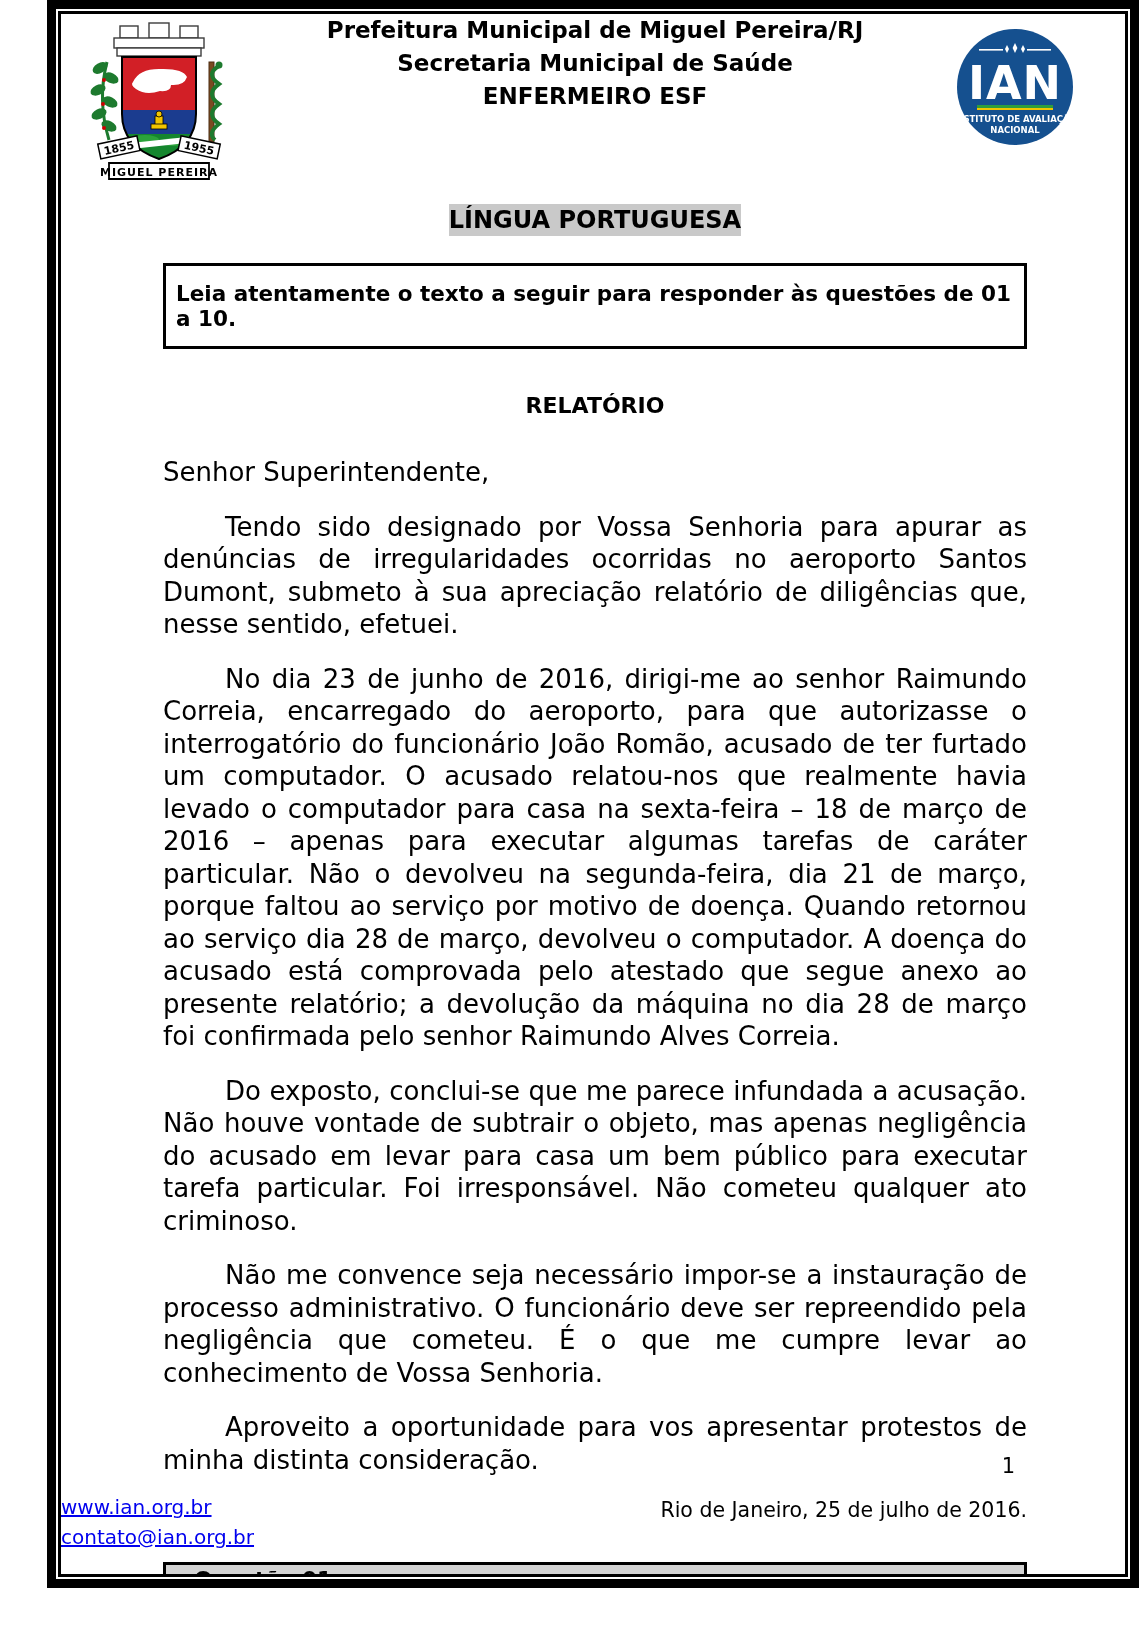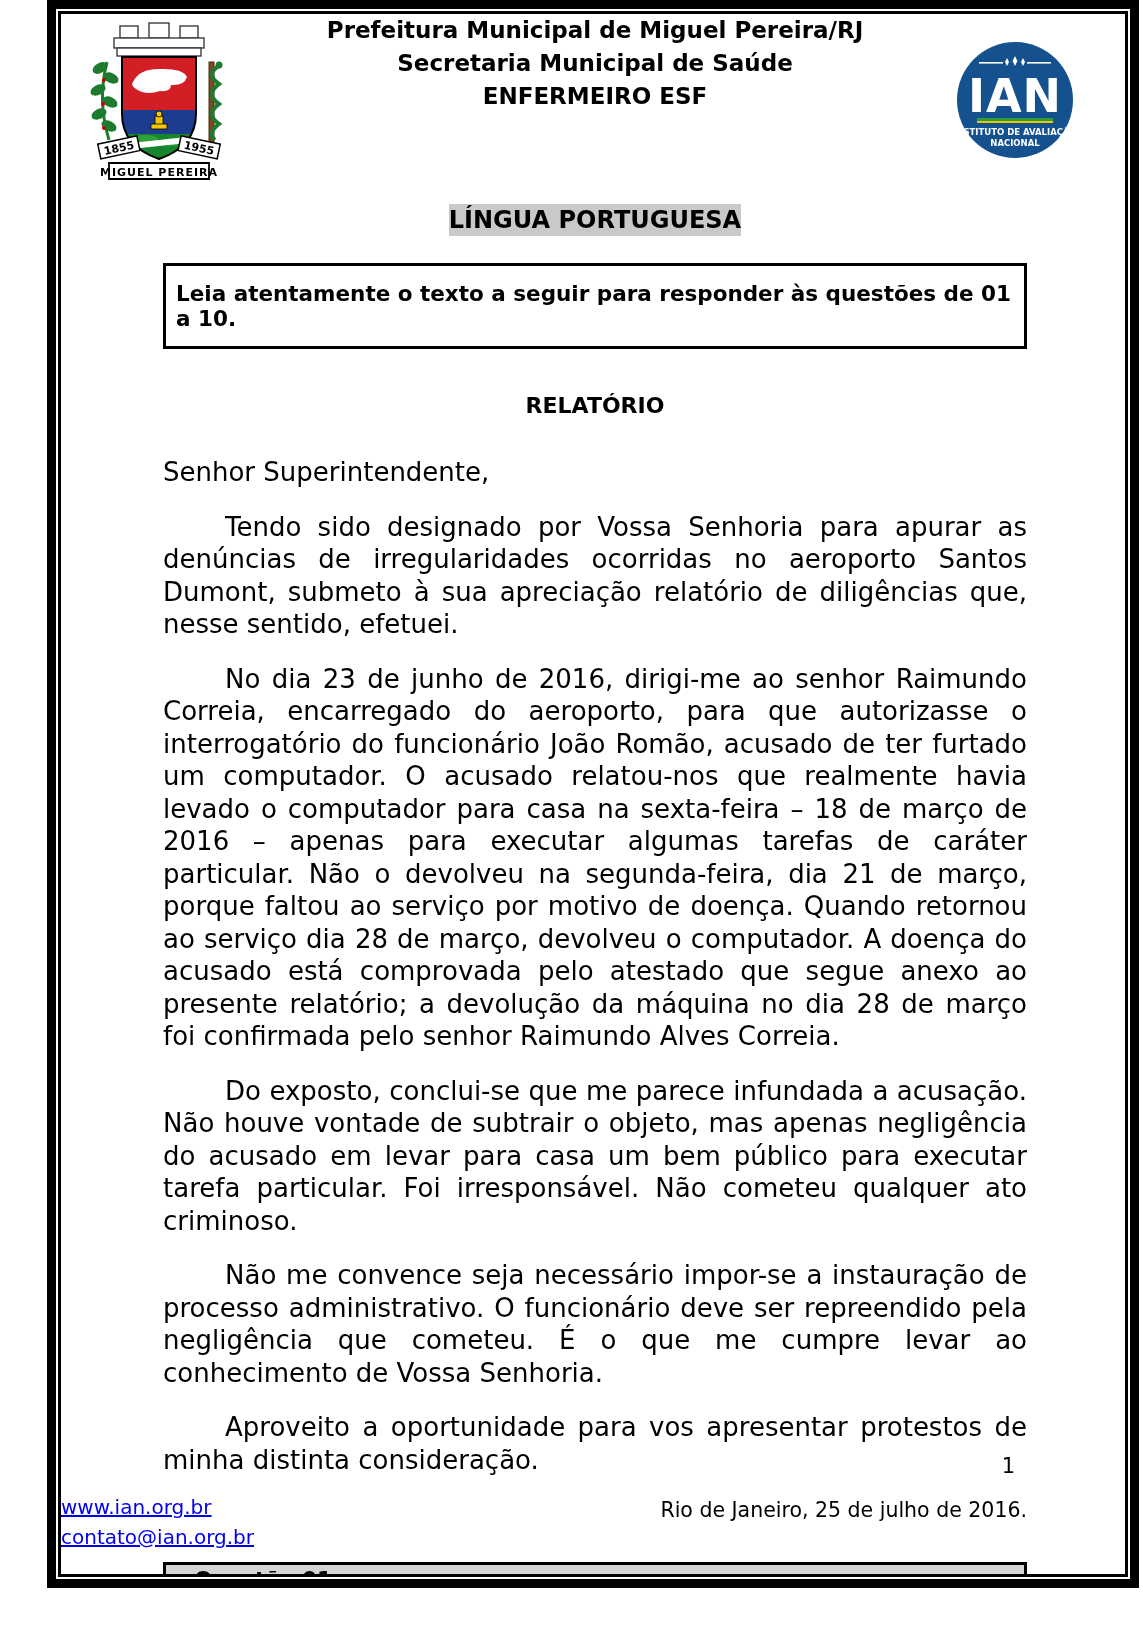--- a/index.html
+++ b/index.html
@@ -18,21 +18,21 @@
   .watermark{
     position:absolute;left:30px;top:1270px;width:600px;text-align:center;
     transform:rotate(-42deg);font-size:72px;font-weight:bold;
     color:rgba(185,185,185,0.45);letter-spacing:2px;z-index:0;white-space:nowrap;
     pointer-events:none;
   }
   .content{position:relative;z-index:1;padding:0 98px 0 102px;}
   
   .header{position:relative;height:190px;}
   .crest{position:absolute;left:-90px;top:6px;}
-  .ian-logo{position:absolute;right:-50px;top:24px;margin-left:25px;}
+  .ian-logo{position:absolute;right:-50px;top:11px;margin-left:25px;}
   .header-text{
     text-align:center;font-weight:bold;font-size:23px;line-height:33px;
   }
   
   .section-title-row{text-align:center;margin-top:0px;}
   .section-title{
     display:inline-block;font-weight:bold;font-size:24px;
     background:#c9c9c9;padding:2px 0;
   }
   .instruction-box{

